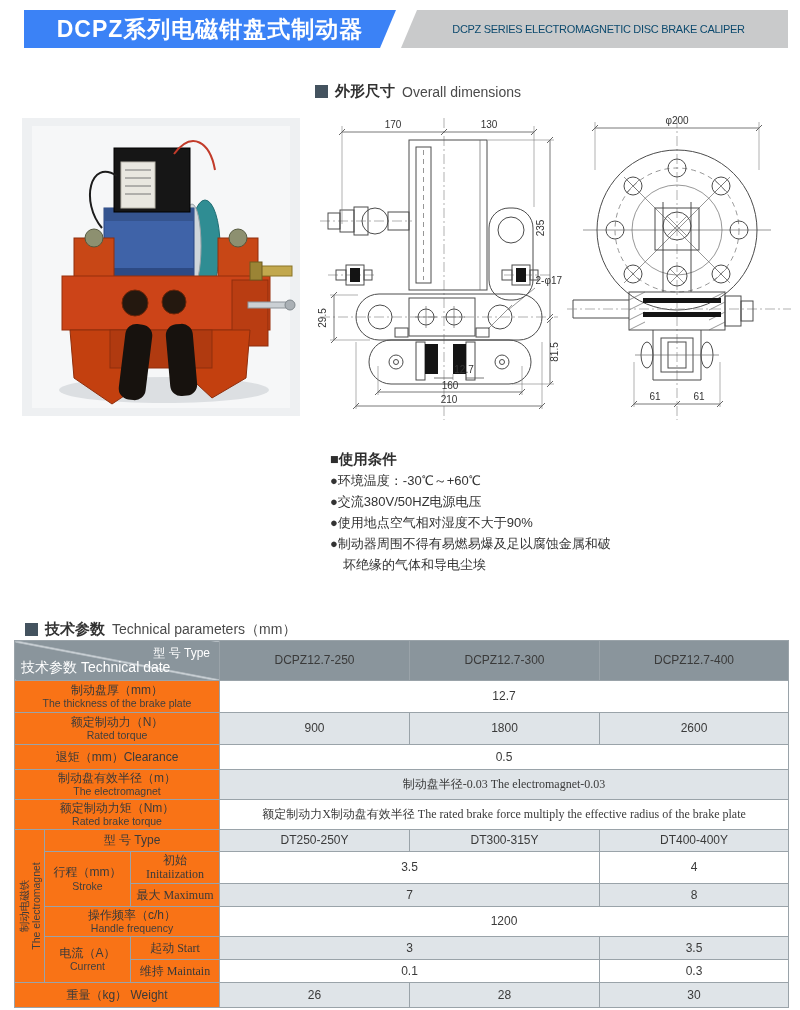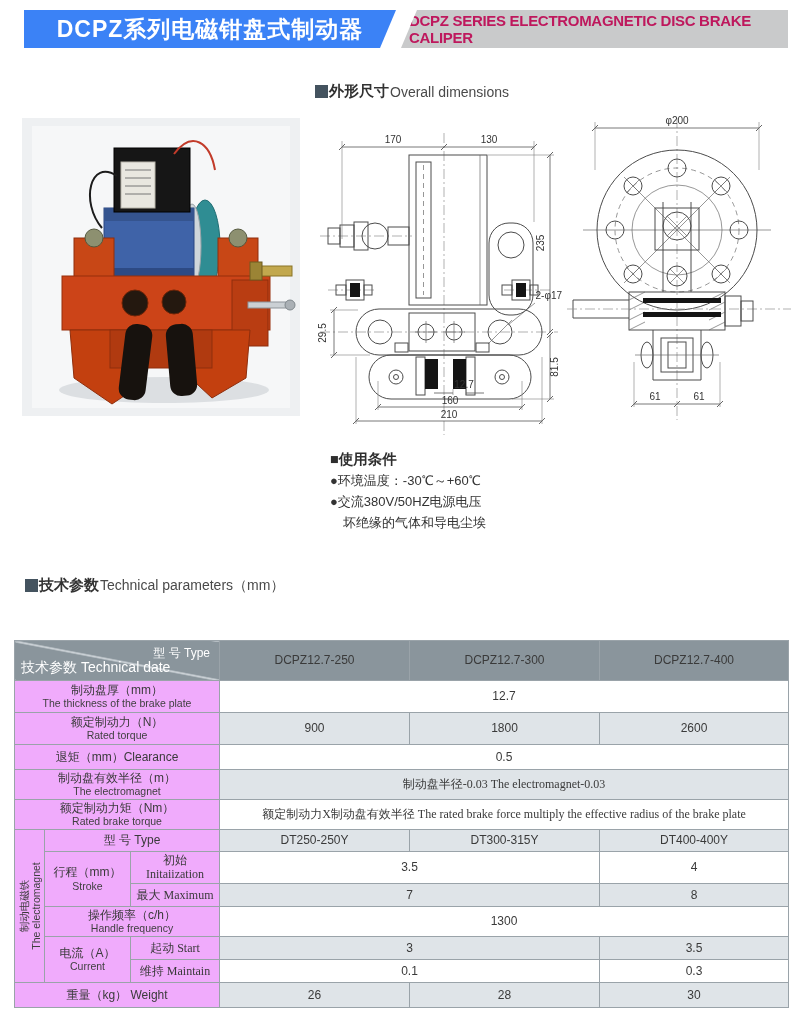--- a/index.html
+++ b/index.html
@@ -7,35 +7,35 @@
   .page{position:absolute;inset:0;width:800px;height:1010px;background:#fff;}
 
   
   .titlebar{position:absolute;left:24px;top:10px;width:764px;height:38px;}
   .titlebar-left{position:absolute;left:0;top:0;width:372px;height:100%;background:#3b82f6;
     clip-path:polygon(0 0,100% 0,calc(100% - 16px) 100%,0 100%);
     display:flex;align-items:center;justify-content:center;color:#fff;font-size:23px;
     font-weight:bold;letter-spacing:1px;}
   .titlebar-right{position:absolute;left:377px;top:0;width:387px;height:100%;background:#c9cacb;
     clip-path:polygon(16px 0,100% 0,100% 100%,0 100%);
-    display:flex;align-items:center;justify-content:center;color:#be185d;font-size:15px;
-    font-weight:bold;letter-spacing:-0.3px;padding-left:8px;box-sizing:border-box;}
+    display:flex;align-items:center;justify-content:center;color:#0c4a6e;font-size:11px;
+    font-weight:normal;letter-spacing:-0.3px;padding-left:8px;box-sizing:border-box;}
 
   
-  .sec{position:absolute;display:flex;align-items:center;gap:1px;}
+  .sec{position:absolute;display:flex;align-items:center;gap:7px;}
   .sec-dim{left:315px;top:82px;}
-  .sec-params{left:25px;top:576px;}
+  .sec-params{left:25px;top:620px;}
   .sq{width:13px;height:13px;background:#44535f;flex:0 0 auto;}
   .sec-zh{font-size:15px;font-weight:bold;color:#323232;}
   .sec-en{font-size:14px;color:#4a4a4a;}
 
   
   .photo{position:absolute;left:22px;top:118px;width:278px;height:298px;}
   .drawing{position:absolute;}
-  .front{left:312px;top:112px;width:252px;height:310px;margin-top:15px;}
+  .front{left:312px;top:112px;width:252px;height:310px;}
   .side{left:565px;top:112px;width:228px;height:310px;}
   svg text{font-family:"Liberation Sans",sans-serif;font-size:10px;fill:#333;stroke:none;}
   svg .s{fill:none;stroke:#4c4c4c;stroke-width:1;}
   svg .thin{fill:none;stroke:#6a6a6a;stroke-width:0.7;}
   svg .cl{fill:none;stroke:#8f8f8f;stroke-width:0.7;stroke-dasharray:10 3 2 3;}
   svg .dim{fill:none;stroke:#555;stroke-width:0.8;}
   svg .ext{fill:none;stroke:#7c7c7c;stroke-width:0.6;}
   svg .dash{fill:none;stroke:#6a6a6a;stroke-width:0.7;stroke-dasharray:5 4;}
   svg .blk{fill:#141414;stroke:none;}
   svg .tick{stroke:#555;stroke-width:0.9;}
@@ -44,21 +44,21 @@
   .usage{position:absolute;left:330px;top:450px;width:440px;color:#333;}
   .usage-title{font-size:14.5px;font-weight:bold;margin-bottom:1px;color:#2e2e2e;}
   .usage-item{font-size:13px;line-height:21px;}
   .usage-item.indent{padding-left:13px;}
 
   
   table.params{position:absolute;left:14px;top:640px;width:774px;border-collapse:collapse;
     table-layout:fixed;border:1px solid #7f888d;}
   table.params td{border:1px solid #9aa3a9;font-size:12px;color:#3a3a3a;text-align:center;
     vertical-align:middle;padding:1px 2px;line-height:1.2;}
-  td.lab{background:#f0abfc;}
+  td.lab{background:#f97316;}
   td.w{background:#ffffff;}
   td.g{background:#dfe4e8;}
   td.hdr{background:#8a959c;color:#fff;font-size:12px;}
   .en{font-size:10.5px;color:#3f3f3f;}
   .small{font-size:11px;font-family:Liberation Serif, serif;}
   tr.h40{height:40px}tr.h32{height:32px}tr.h30{height:30px}tr.h25{height:25px}
   tr.h23{height:23px}tr.h22{height:22px}
   td.corner{position:relative;background-color:#8a959c;
     background-image:linear-gradient(to top right,rgba(0,0,0,0) calc(50% - 1.1px),
       #dfe4e8 calc(50% - 0.3px),#dfe4e8 calc(50% + 0.3px),rgba(0,0,0,0) calc(50% + 1.1px));}
@@ -328,20 +328,22 @@
       <text x="112" y="12" text-anchor="middle">φ200</text>
       <text x="90" y="288" text-anchor="middle">61</text>
       <text x="134" y="288" text-anchor="middle">61</text>
     </svg>
   </div>
 
   <div class="usage">
     <div class="usage-title">■使用条件</div>
     <div class="usage-item">●环境温度：-30℃～+60℃</div>
     <div class="usage-item">●交流380V/50HZ电源电压</div>
+    <div class="usage-item">●使用地点空气相对湿度不大于90%</div>
+    <div class="usage-item">●制动器周围不得有易燃易爆及足以腐蚀金属和破</div>
     <div class="usage-item indent">坏绝缘的气体和导电尘埃</div>
   </div>
 
   <div class="sec sec-params">
     <span class="sq"></span>
     <span class="sec-zh">技术参数</span>
     <span class="sec-en">Technical parameters（mm）</span>
   </div>
 
   <table class="params">
@@ -421,21 +423,21 @@
     <tr class="h23">
       <td class="lab small">最大 Maximum</td>
       <td class="g" colspan="2">7</td>
       <td class="g">8</td>
     </tr>
     <tr class="h30">
       <td class="lab" colspan="2">
         <div>操作频率（c/h）</div>
         <div class="en">Handle frequency</div>
       </td>
-      <td class="w" colspan="3">1300</td>
+      <td class="w" colspan="3">1200</td>
     </tr>
     <tr class="h23">
       <td class="lab" rowspan="2">
         <div>电流（A）</div>
         <div class="en">Current</div>
       </td>
       <td class="lab small">起动 Start</td>
       <td class="g" colspan="2">3</td>
       <td class="g">3.5</td>
     </tr>

